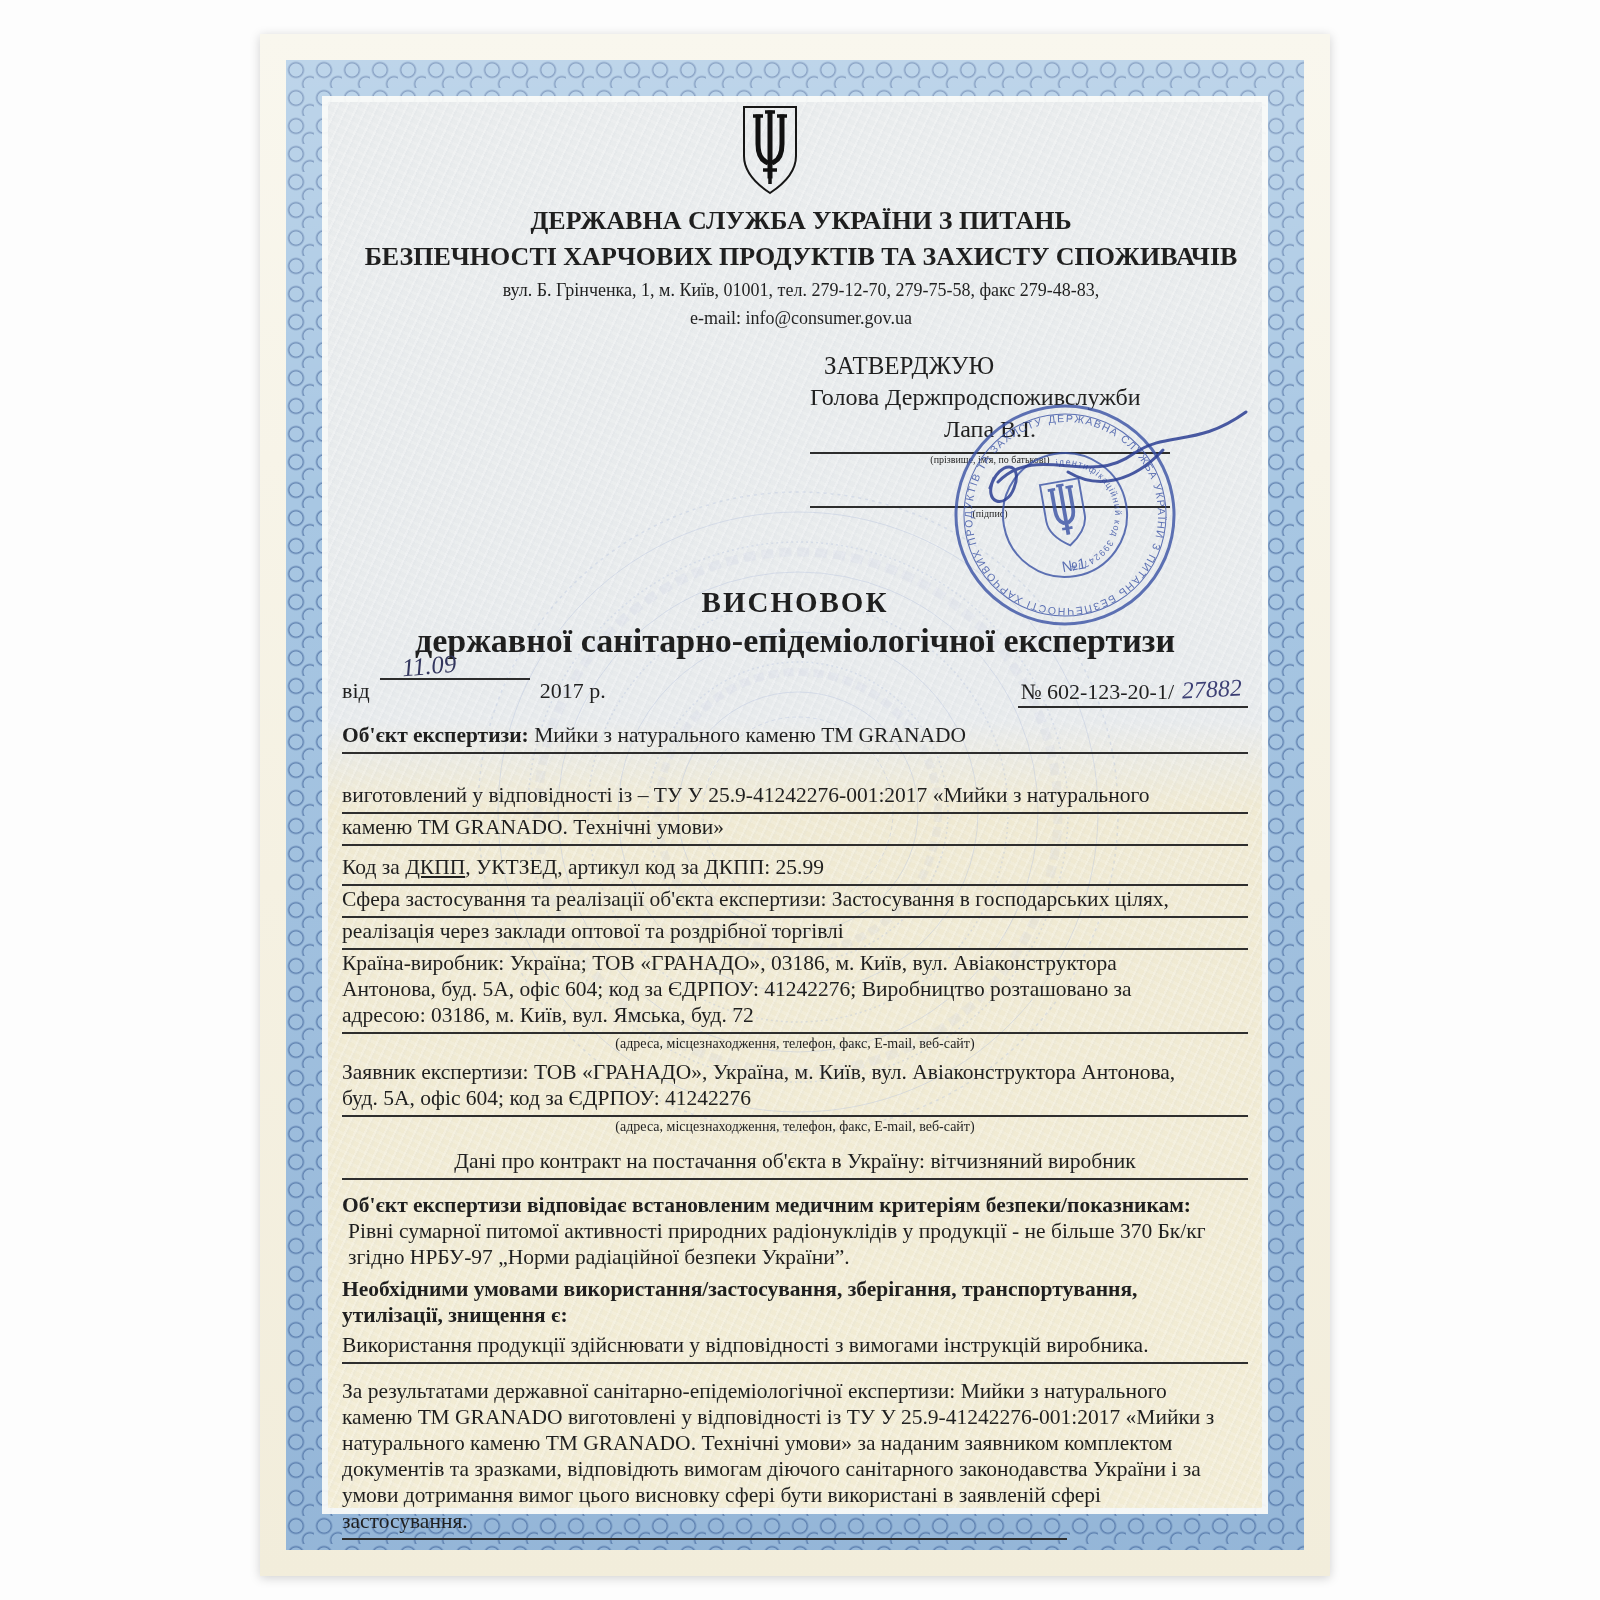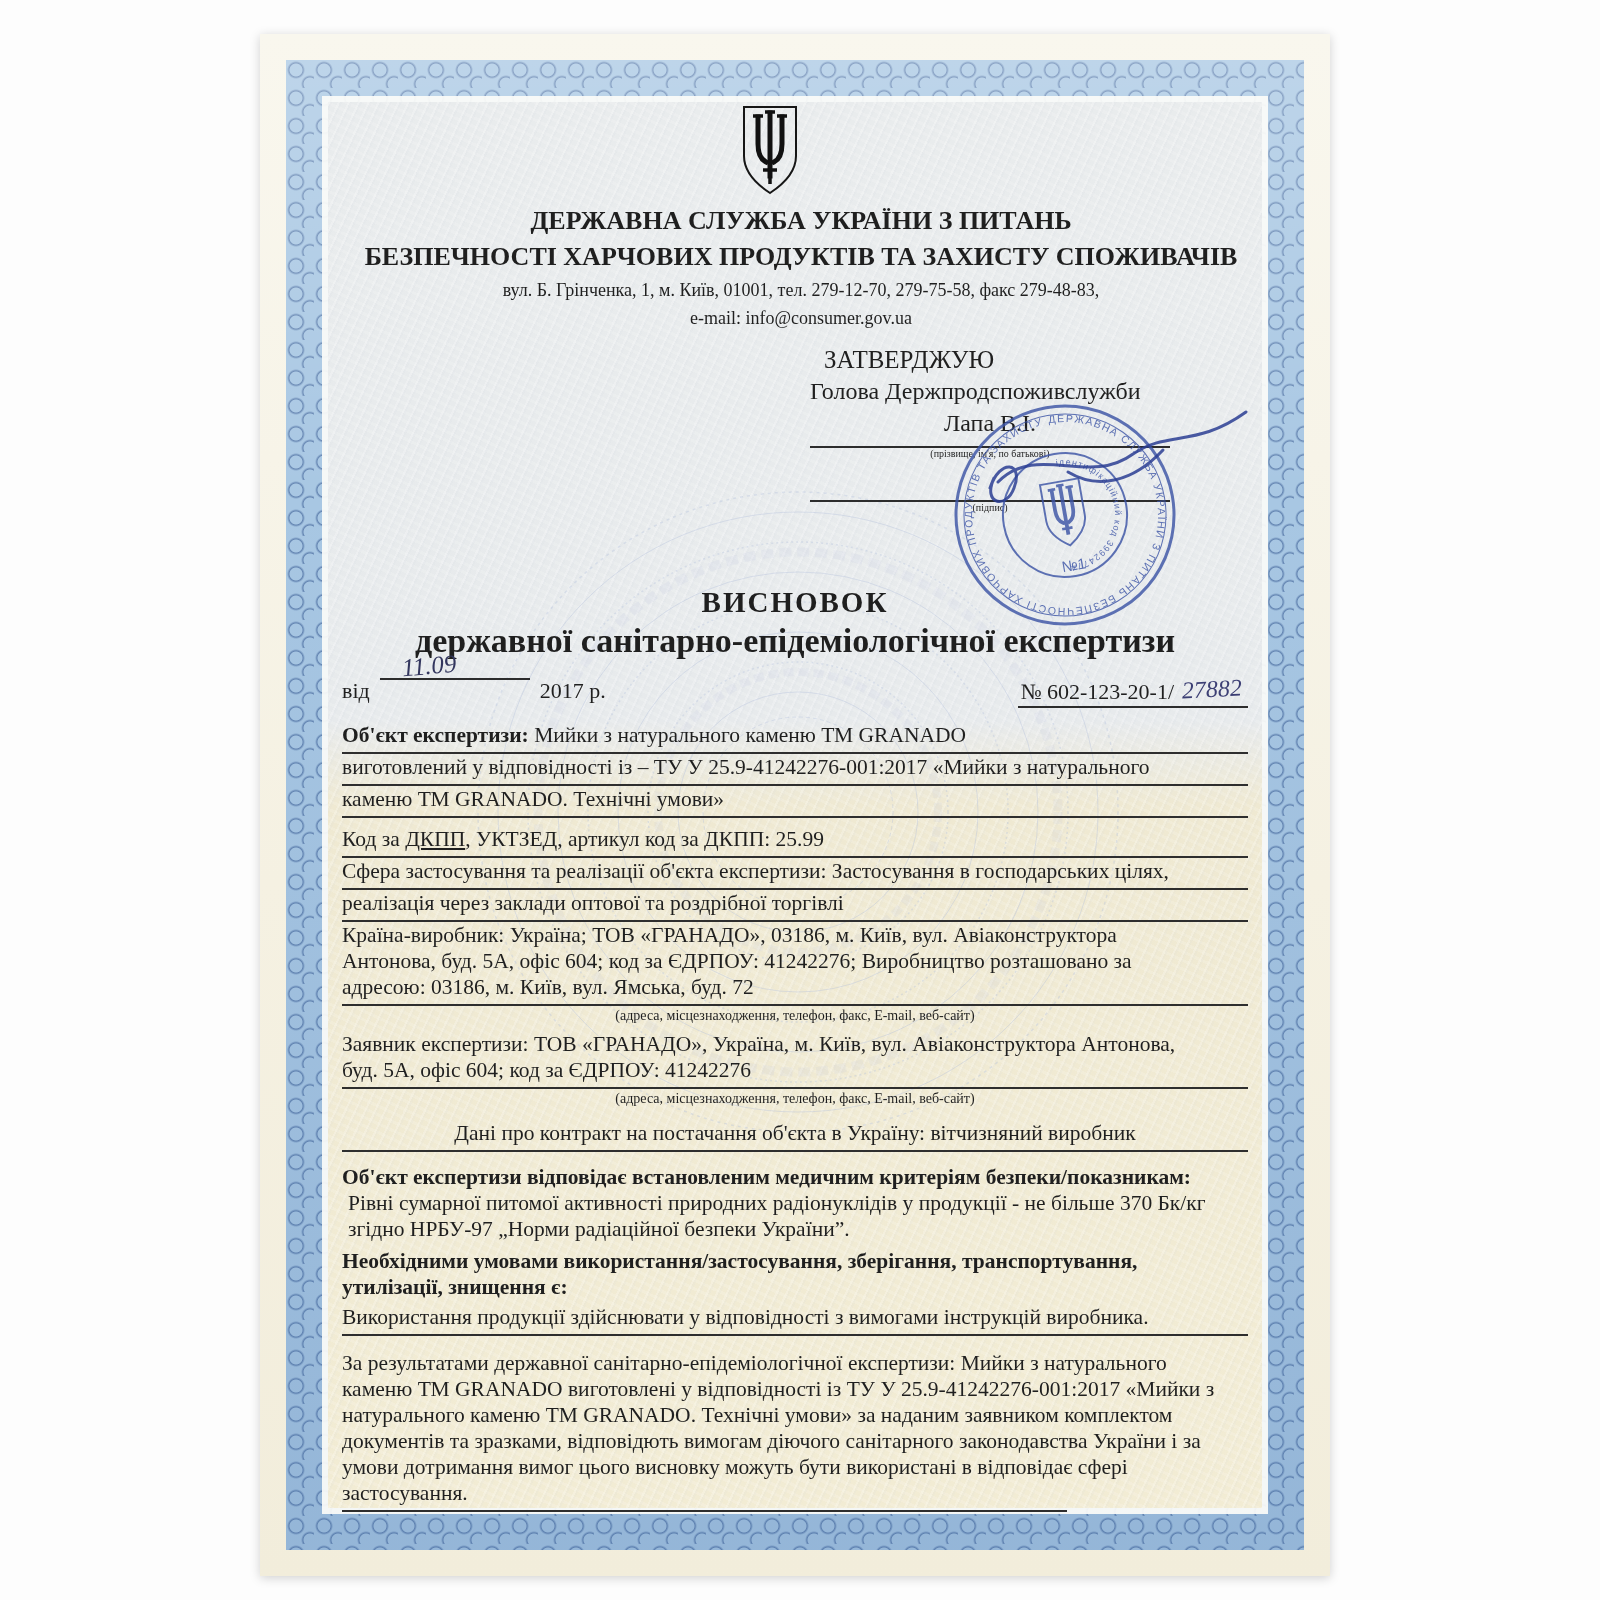--- a/index.html
+++ b/index.html
@@ -26,21 +26,21 @@
            repeating-linear-gradient(115deg, rgba(255,255,255,.4) 0 2px, rgba(201,209,221,.16) 2px 4px, transparent 4px 9px),
            repeating-linear-gradient(25deg, rgba(255,255,255,.25) 0 3px, transparent 3px 8px);}
   svg{display:block;}
   .wm{position:absolute;left:140px;top:380px;pointer-events:none;}
   
   .emblem{position:absolute;left:calc(50% - 57px);top:2px;}
   .hdr{position:absolute;left:12px;right:0;text-align:center;white-space:nowrap;}
   .org{font-weight:bold;font-size:26px;}
   .small-hdr{font-size:18px;}
   
-  .approval{position:absolute;left:482px;top:244px;width:360px;font-size:24px;}
+  .approval{position:absolute;left:482px;top:250px;width:360px;font-size:24px;}
   .apr-1{font-size:25px;height:32px;padding-left:14px;}
   .apr-2{height:32px;}
   .apr-name{height:36px;text-align:center;border-bottom:2px solid #2c2c2c;}
   .apr-cap{height:18px;text-align:center;font-size:10px;}
   .apr-gap{height:8px;}
   .apr-sig{height:26px;border-bottom:2px solid #2c2c2c;}
   .mp{margin-top:10px;padding-left:60px;font-size:24px;height:30px;}
   
   .stamp{position:absolute;left:615px;top:291px;}
   .sig{position:absolute;left:600px;top:290px;}
@@ -58,21 +58,21 @@
   .hand-num{display:inline-block;font-size:24px;color:#3c3f74;transform:rotate(-3deg) translateY(-2px);margin-left:8px;}
   
   .body{position:absolute;left:14px;right:14px;top:620px;}
   .ln{height:26px;line-height:26px;font-size:21.5px;white-space:nowrap;}
   .u{height:30px;border-bottom:2px solid #2e2e2e;}
   .u80{width:80%;}
   .b{font-weight:bold;}
   .udkpp{text-decoration:underline;}
   .cap{height:25px;line-height:19px;font-size:14px;text-align:center;white-space:nowrap;}
   .mt2{margin-top:6px;text-align:center;}.mt4{margin-top:4px;}.mt6{margin-top:6px;}.mt8{margin-top:8px;}
-  .mt12{margin-top:12px;}.mt14{margin-top:14px;}.mt16{margin-top:0;}
+  .mt12{margin-top:12px;}.mt14{margin-top:14px;}.mt16{margin-top:28px;}
 </style>
 </head>
 <body>
 
 <div class="stage">
   <div class="paper">
     <div class="band"></div>
     <div class="band-tint"></div>
 
     <div class="inner">
@@ -202,19 +202,19 @@
 
         <div class="ln b mt6">Необхідними умовами використання/застосування, зберігання, транспортування,</div>
         <div class="ln b">утилізації, знищення є:</div>
 
         <div class="ln u mt4">Використання продукції здійснювати у відповідності з вимогами інструкцій виробника.</div>
 
         <div class="ln mt14">За результатами державної санітарно-епідеміологічної експертизи:  Мийки з натурального</div>
         <div class="ln">каменю ТМ GRANADO виготовлені у відповідності із  ТУ У 25.9-41242276-001:2017 «Мийки з</div>
         <div class="ln">натурального каменю ТМ GRANADO. Технічні умови»  за наданим заявником комплектом</div>
         <div class="ln">документів та зразками, відповідють вимогам діючого санітарного законодавства України і за</div>
-        <div class="ln">умови дотримання вимог цього висновку можуть бути використані в відповідає сфері</div>
+        <div class="ln">умови дотримання вимог цього висновку сфері бути використані в заявленій сфері</div>
         <div class="ln u u80">застосування.</div>
       </div>
 
     </div>
   </div>
 </div>
 
 </body></html>

